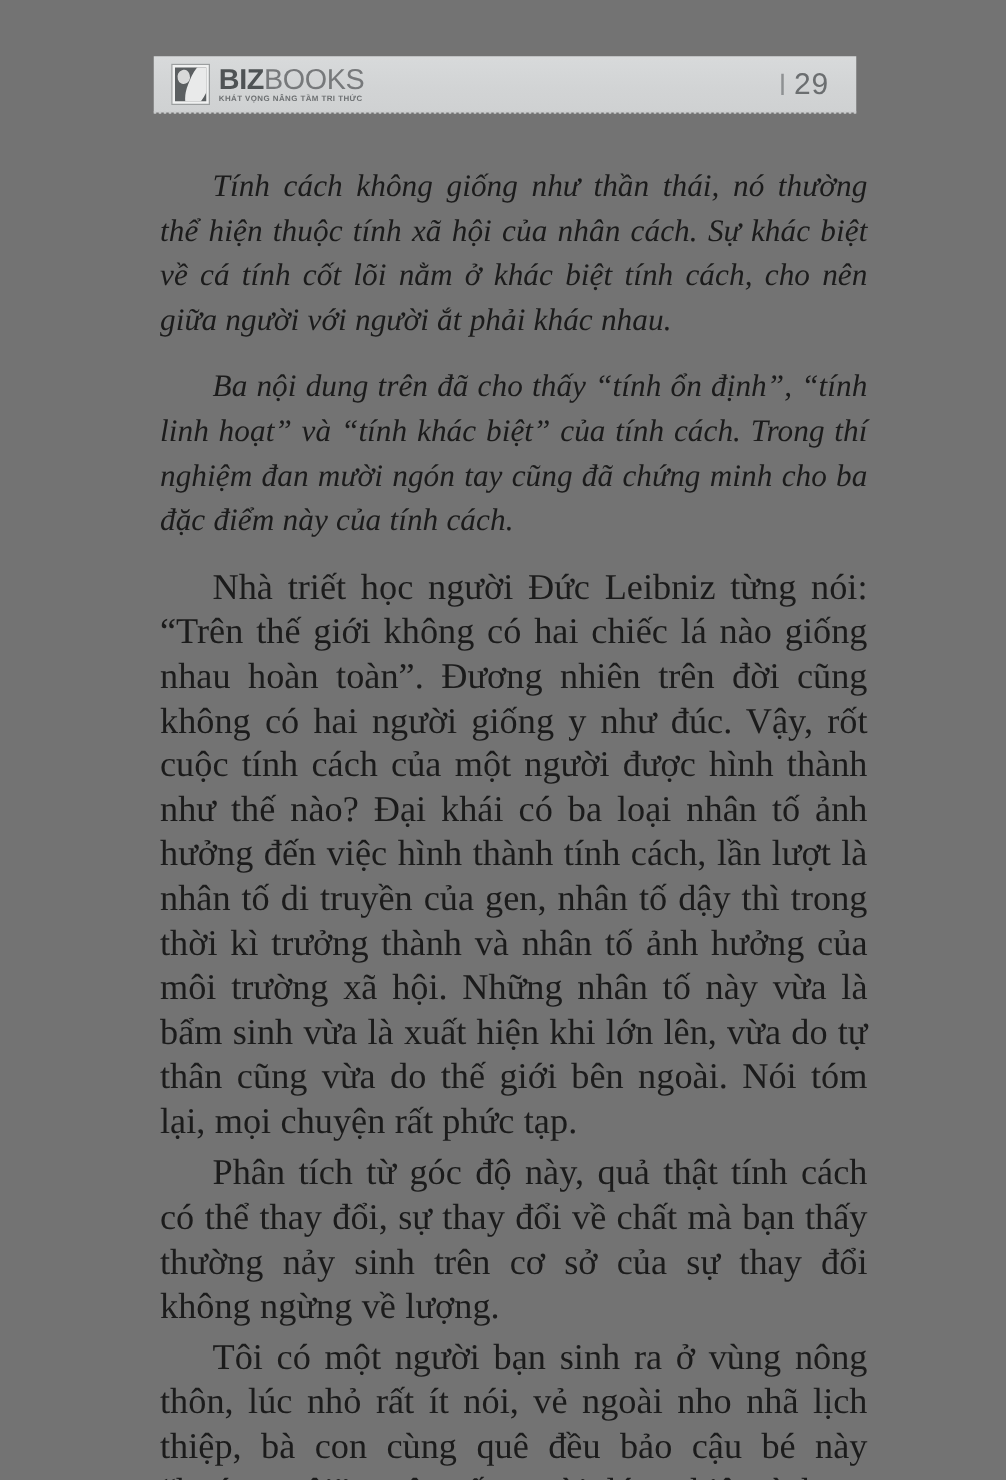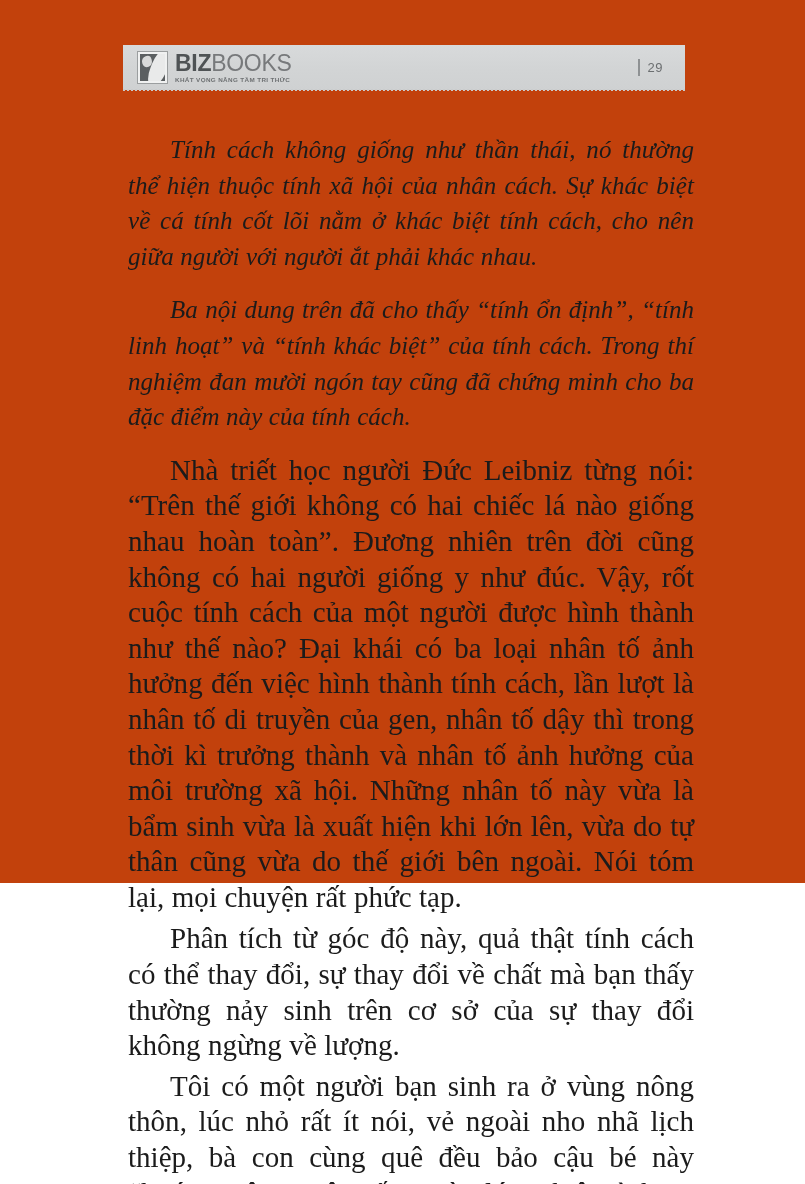--- a/index.html
+++ b/index.html
@@ -11,22 +11,22 @@
     width: 805px;
     height: 1184px;
     overflow: hidden;
     font-family: "Liberation Serif", "DejaVu Serif", serif;
     -webkit-font-smoothing: antialiased;
   }
 
   .page {
     position: relative;
     width: 805px;
-    height: 883px;
-    background: #c2410c;
+    height: 1184px;
+    background: #737373;
     box-sizing: border-box;
   }
 
   
   .header-band {
     position: absolute;
     left: 123px;
     top: 45px;
     width: 562px;
     height: 45px;
@@ -132,21 +132,21 @@
   }
   .folio-bar {
     display: inline-block;
     width: 2px;
     height: 17px;
     background: #8e9193;
     margin-right: 8px;
   }
   .folio-num {
     font-family: "Liberation Sans", "DejaVu Sans", sans-serif;
-    font-size: 13px;
+    font-size: 24px;
     color: #6b6e70;
     letter-spacing: 0.5px;
   }
 
   
   .content {
     position: absolute;
     left: 128px;
     top: 132px;
     width: 566px;

